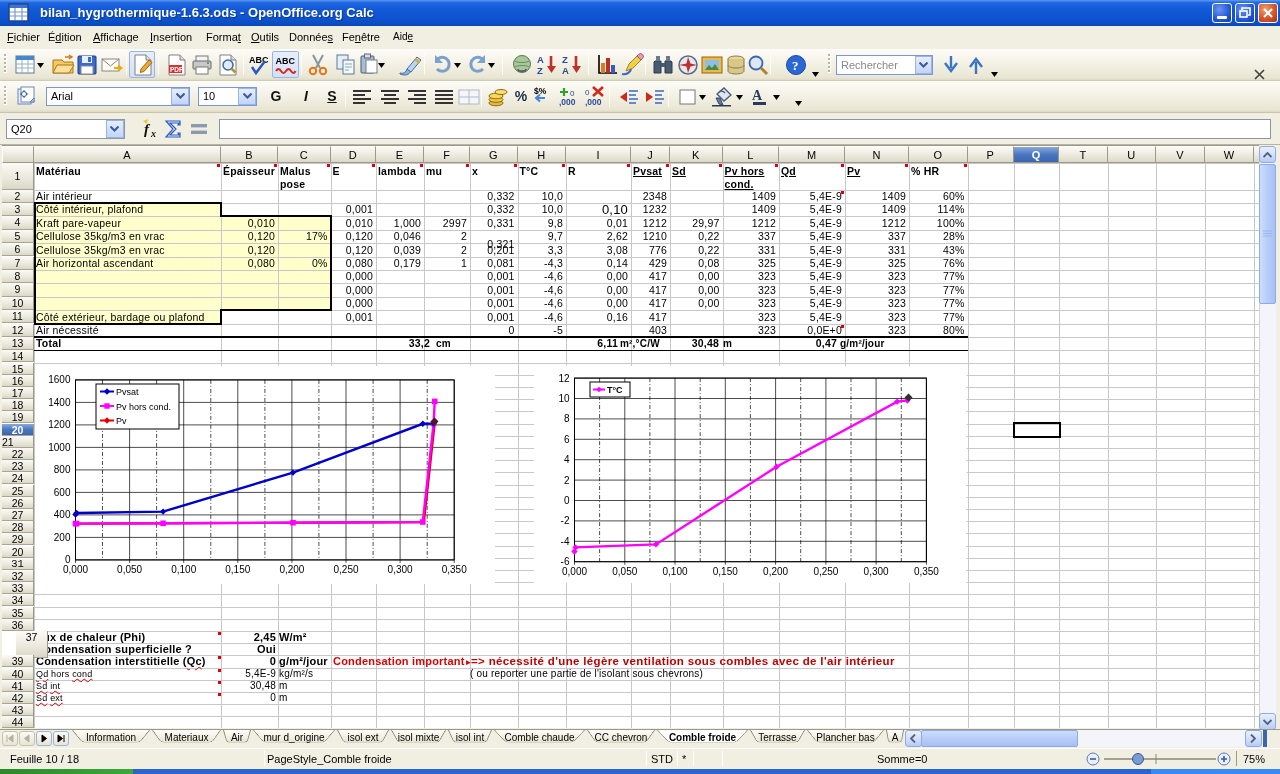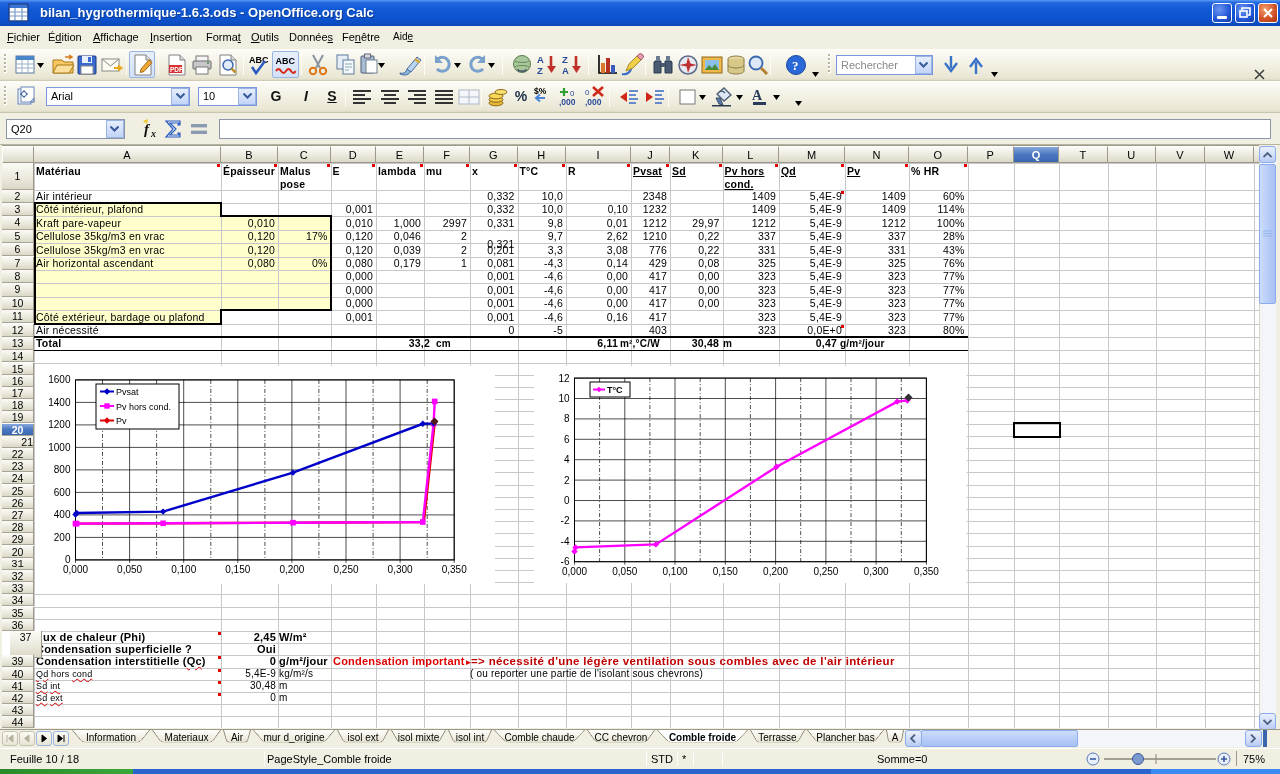--- a/index.html
+++ b/index.html
@@ -498,21 +498,21 @@
 <div class="ct rt" style="left:519.5px;top:190.0px;width:43.5px;height:13.400000000000006px;font-size:10.5px;line-height:13.400000000000006px;color:#000;">10,0</div>
 <div class="ct rt" style="left:633px;top:190.0px;width:34px;height:13.400000000000006px;font-size:10.5px;line-height:13.400000000000006px;color:#000;">2348</div>
 <div class="ct rt" style="left:724.5px;top:190.0px;width:51.5px;height:13.400000000000006px;font-size:10.5px;line-height:13.400000000000006px;color:#000;">1409</div>
 <div class="ct rt" style="left:781px;top:190.0px;width:61px;height:13.400000000000006px;font-size:10.5px;line-height:13.400000000000006px;color:#000;">5,4E-9</div>
 <div class="ct rt" style="left:847px;top:190.0px;width:59px;height:13.400000000000006px;font-size:10.5px;line-height:13.400000000000006px;color:#000;">1409</div>
 <div class="ct rt" style="left:911px;top:190.0px;width:53.5px;height:13.400000000000006px;font-size:10.5px;line-height:13.400000000000006px;color:#000;">60%</div>
 <div class="ct" style="left:36px;top:203.4px;width:182px;height:13.400000000000006px;font-size:10.5px;line-height:13.400000000000006px;color:#000;">Côté intérieur, plafond</div>
 <div class="ct rt" style="left:332.5px;top:203.4px;width:40.5px;height:13.400000000000006px;font-size:10.5px;line-height:13.400000000000006px;color:#000;">0,001</div>
 <div class="ct rt" style="left:472px;top:203.4px;width:42.5px;height:13.400000000000006px;font-size:10.5px;line-height:13.400000000000006px;color:#000;">0,332</div>
 <div class="ct rt" style="left:519.5px;top:203.4px;width:43.5px;height:13.400000000000006px;font-size:10.5px;line-height:13.400000000000006px;color:#000;">10,0</div>
-<div class="ct rt" style="left:568px;top:203.4px;width:60px;height:27px;font-size:10px;line-height:13.400000000000006px;color:#000;">0,10</div>
+<div class="ct rt" style="left:568px;top:203.4px;width:60px;height:27px;font-size:13px;line-height:13.400000000000006px;color:#000;">0,10</div>
 <div class="ct rt" style="left:633px;top:203.4px;width:34px;height:13.400000000000006px;font-size:10.5px;line-height:13.400000000000006px;color:#000;">1232</div>
 <div class="ct rt" style="left:724.5px;top:203.4px;width:51.5px;height:13.400000000000006px;font-size:10.5px;line-height:13.400000000000006px;color:#000;">1409</div>
 <div class="ct rt" style="left:781px;top:203.4px;width:61px;height:13.400000000000006px;font-size:10.5px;line-height:13.400000000000006px;color:#000;">5,4E-9</div>
 <div class="ct rt" style="left:847px;top:203.4px;width:59px;height:13.400000000000006px;font-size:10.5px;line-height:13.400000000000006px;color:#000;">1409</div>
 <div class="ct rt" style="left:911px;top:203.4px;width:53.5px;height:13.400000000000006px;font-size:10.5px;line-height:13.400000000000006px;color:#000;">114%</div>
 <div class="ct" style="left:36px;top:216.8px;width:182px;height:13.399999999999977px;font-size:10.5px;line-height:13.399999999999977px;color:#000;">Kraft pare-vapeur</div>
 <div class="ct rt" style="left:223px;top:216.8px;width:52px;height:13.399999999999977px;font-size:10.5px;line-height:13.399999999999977px;color:#000;">0,010</div>
 <div class="ct rt" style="left:332.5px;top:216.8px;width:40.5px;height:13.399999999999977px;font-size:10.5px;line-height:13.399999999999977px;color:#000;">0,010</div>
 <div class="ct rt" style="left:378px;top:216.8px;width:43px;height:13.399999999999977px;font-size:10.5px;line-height:13.399999999999977px;color:#000;">1,000</div>
 <div class="ct rt" style="left:426px;top:216.8px;width:41px;height:13.399999999999977px;font-size:10.5px;line-height:13.399999999999977px;color:#000;">2997</div>
@@ -925,21 +925,21 @@
 <div style="left:2px;top:399.1px;width:32px;height:12.199999999999989px;background:linear-gradient(180deg,#fbfaf6,#eceadd 55%,#dbd8c8);border-right:1px solid #9c988a;border-bottom:1px solid #a8a496;">
     <span style="position:static;display:block;text-align:center;font-size:10.5px;line-height:12.199999999999989px;color:#000;font-weight:normal;">18</span>
   </div>
 <div style="left:2px;top:411.3px;width:32px;height:12.199999999999989px;background:linear-gradient(180deg,#fbfaf6,#eceadd 55%,#dbd8c8);border-right:1px solid #9c988a;border-bottom:1px solid #a8a496;">
     <span style="position:static;display:block;text-align:center;font-size:10.5px;line-height:12.199999999999989px;color:#000;font-weight:normal;">19</span>
   </div>
 <div style="left:2px;top:423.5px;width:32px;height:12.199999999999989px;background:linear-gradient(180deg,#88a8dc,#4a78c0 50%,#3a66ae);border-right:1px solid #9c988a;border-bottom:1px solid #a8a496;">
     <span style="position:static;display:block;text-align:center;font-size:10.5px;line-height:12.199999999999989px;color:#fff;font-weight:bold;">20</span>
   </div>
 <div style="left:2px;top:435.7px;width:32px;height:12.199999999999989px;background:linear-gradient(180deg,#fbfaf6,#eceadd 55%,#dbd8c8);border-right:1px solid #9c988a;border-bottom:1px solid #a8a496;">
-    <span style="position:static;display:block;text-align:right;font-size:10.5px;line-height:12.199999999999989px;color:#000;font-weight:normal;">21</span>
+    <span style="position:static;display:block;text-align:left;font-size:10.5px;line-height:12.199999999999989px;color:#000;font-weight:normal;">21</span>
   </div>
 <div style="left:2px;top:447.9px;width:32px;height:12.200000000000045px;background:linear-gradient(180deg,#fbfaf6,#eceadd 55%,#dbd8c8);border-right:1px solid #9c988a;border-bottom:1px solid #a8a496;">
     <span style="position:static;display:block;text-align:center;font-size:10.5px;line-height:12.200000000000045px;color:#000;font-weight:normal;">22</span>
   </div>
 <div style="left:2px;top:460.1px;width:32px;height:12.199999999999989px;background:linear-gradient(180deg,#fbfaf6,#eceadd 55%,#dbd8c8);border-right:1px solid #9c988a;border-bottom:1px solid #a8a496;">
     <span style="position:static;display:block;text-align:center;font-size:10.5px;line-height:12.199999999999989px;color:#000;font-weight:normal;">23</span>
   </div>
 <div style="left:2px;top:472.3px;width:32px;height:12.199999999999989px;background:linear-gradient(180deg,#fbfaf6,#eceadd 55%,#dbd8c8);border-right:1px solid #9c988a;border-bottom:1px solid #a8a496;">
     <span style="position:static;display:block;text-align:center;font-size:10.5px;line-height:12.199999999999989px;color:#000;font-weight:normal;">24</span>
   </div>
@@ -972,21 +972,21 @@
   </div>
 <div style="left:2px;top:594.3px;width:32px;height:12.200000000000045px;background:linear-gradient(180deg,#fbfaf6,#eceadd 55%,#dbd8c8);border-right:1px solid #9c988a;border-bottom:1px solid #a8a496;">
     <span style="position:static;display:block;text-align:center;font-size:10.5px;line-height:12.200000000000045px;color:#000;font-weight:normal;">34</span>
   </div>
 <div style="left:2px;top:606.5px;width:32px;height:12.200000000000045px;background:linear-gradient(180deg,#fbfaf6,#eceadd 55%,#dbd8c8);border-right:1px solid #9c988a;border-bottom:1px solid #a8a496;">
     <span style="position:static;display:block;text-align:center;font-size:10.5px;line-height:12.200000000000045px;color:#000;font-weight:normal;">35</span>
   </div>
 <div style="left:2px;top:618.7px;width:32px;height:12.199999999999932px;background:linear-gradient(180deg,#fbfaf6,#eceadd 55%,#dbd8c8);border-right:1px solid #9c988a;border-bottom:1px solid #a8a496;">
     <span style="position:static;display:block;text-align:center;font-size:10.5px;line-height:12.199999999999932px;color:#000;font-weight:normal;">36</span>
   </div>
-<div style="left:10px;top:630.9px;width:32px;height:27px;background:linear-gradient(180deg,#fbfaf6,#eceadd 55%,#dbd8c8);border-right:1px solid #9c988a;border-bottom:1px solid #a8a496;">
+<div style="left:16px;top:630.9px;width:32px;height:27px;background:linear-gradient(180deg,#fbfaf6,#eceadd 55%,#dbd8c8);border-right:1px solid #9c988a;border-bottom:1px solid #a8a496;">
     <span style="position:static;display:block;text-align:center;font-size:10.5px;line-height:12.199999999999932px;color:#000;font-weight:normal;">37</span>
   </div>
 <div style="left:2px;top:643.0999999999999px;width:32px;height:12.200000000000045px;background:linear-gradient(180deg,#fbfaf6,#eceadd 55%,#dbd8c8);border-right:1px solid #9c988a;border-bottom:1px solid #a8a496;margin-top:24px;">
     <span style="position:static;display:block;text-align:center;font-size:10.5px;line-height:12.200000000000045px;color:#000;font-weight:normal;">38</span>
   </div>
 <div style="left:2px;top:655.3px;width:32px;height:12.200000000000045px;background:linear-gradient(180deg,#fbfaf6,#eceadd 55%,#dbd8c8);border-right:1px solid #9c988a;border-bottom:1px solid #a8a496;">
     <span style="position:static;display:block;text-align:center;font-size:10.5px;line-height:12.200000000000045px;color:#000;font-weight:normal;">39</span>
   </div>
 <div style="left:2px;top:667.5px;width:32px;height:12.200000000000045px;background:linear-gradient(180deg,#fbfaf6,#eceadd 55%,#dbd8c8);border-right:1px solid #9c988a;border-bottom:1px solid #a8a496;">
     <span style="position:static;display:block;text-align:center;font-size:10.5px;line-height:12.200000000000045px;color:#000;font-weight:normal;">40</span>

